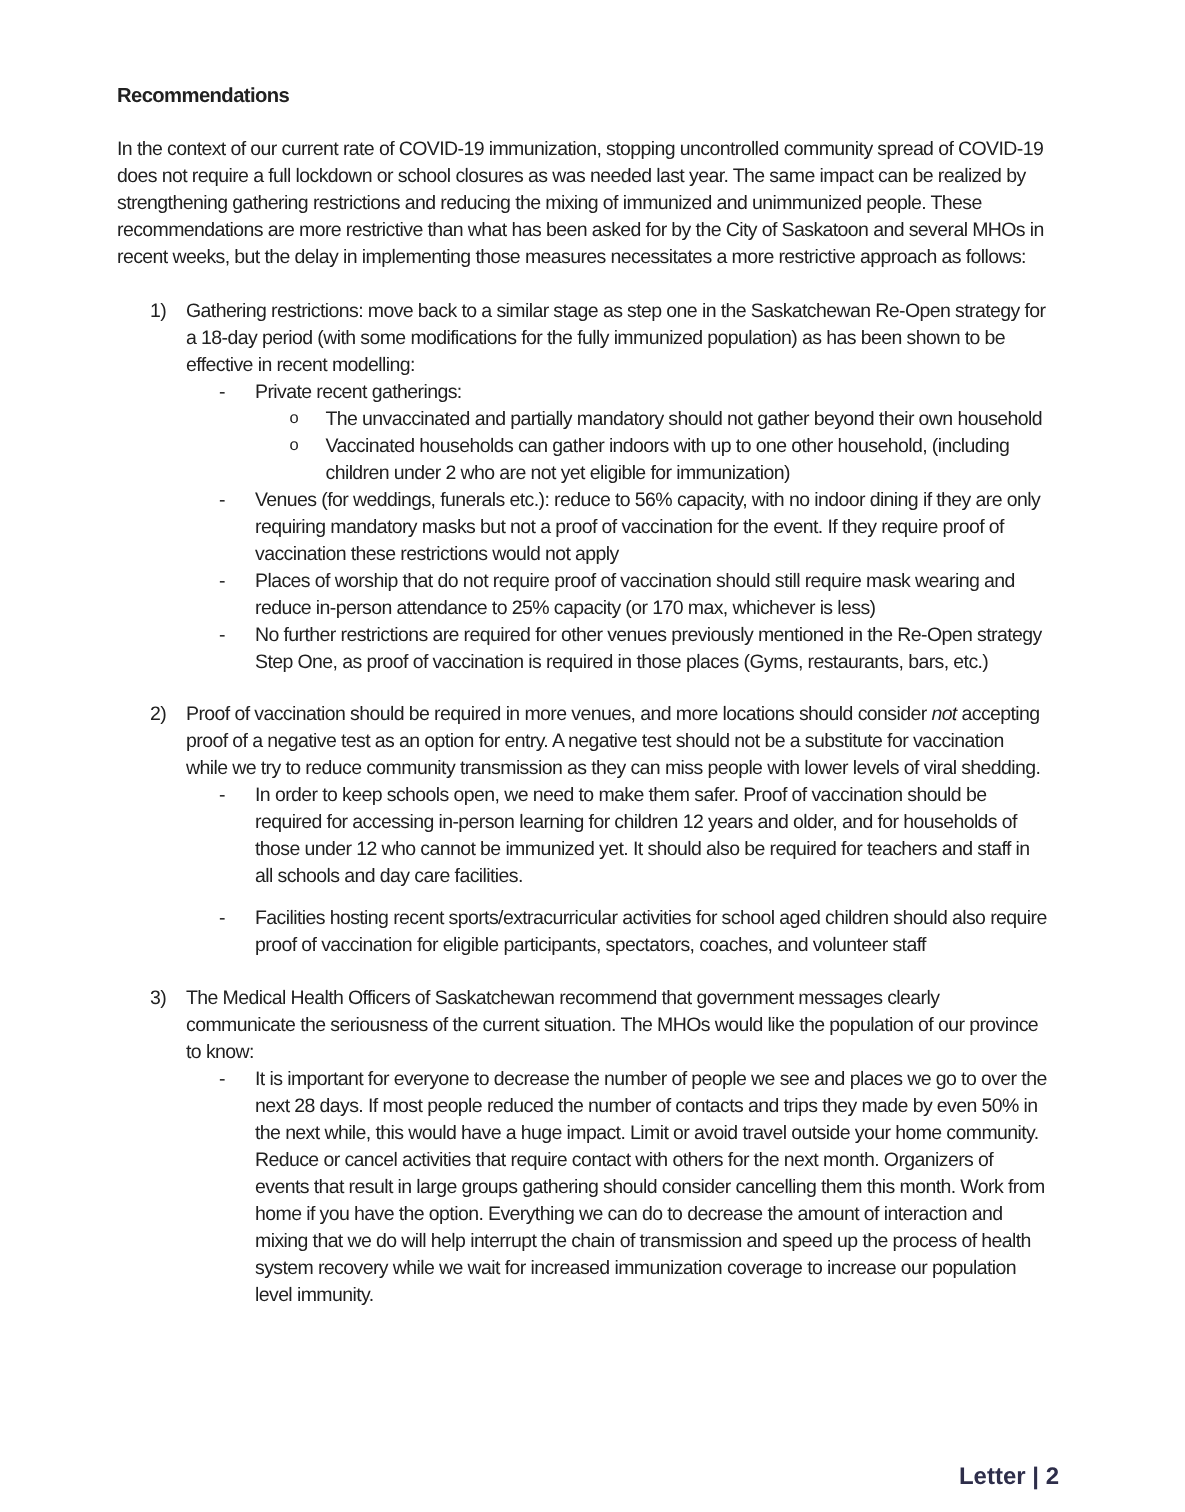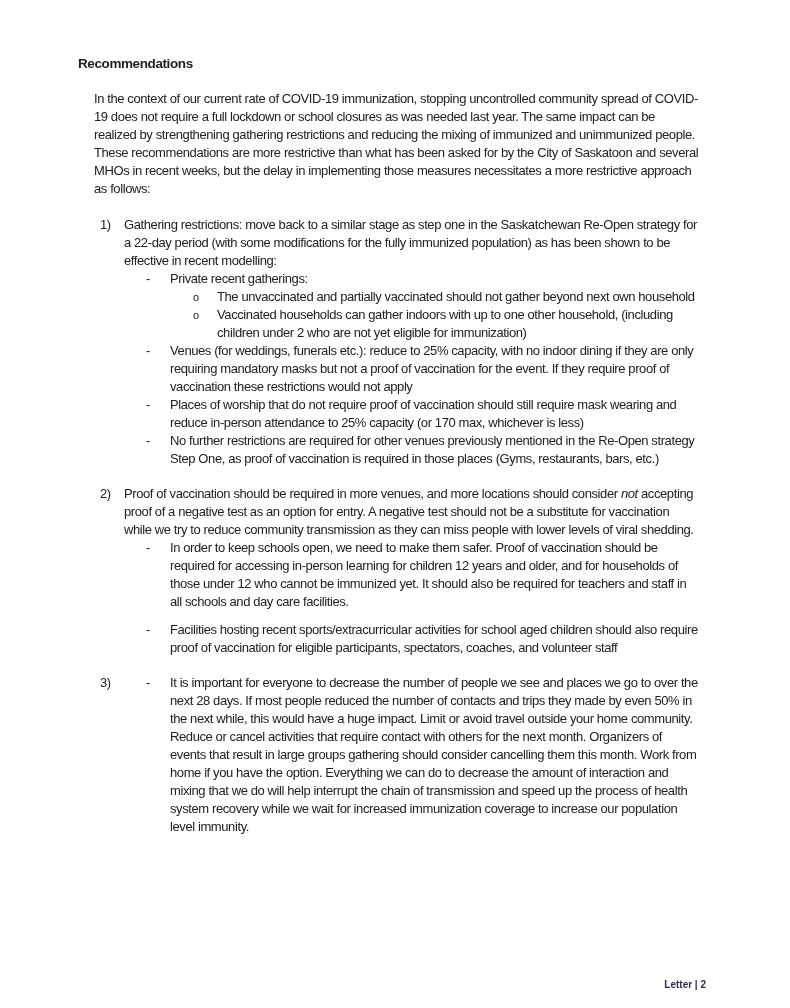--- a/index.html
+++ b/index.html
@@ -19,71 +19,71 @@
     color:var(--text-color);
     position:relative;
     overflow:hidden;
   }
   .content{padding:55px 90px 0 78px;}
   .heading{
     font-weight:bold;
     font-size:13.5px;
     margin:0 0 17px 0;
   }
-  .intro{margin:0 0 18px 16px;}
+  .intro{margin:0 0 18px 0;}
   .list{margin:0;}
   .num-item{display:flex;padding-left:22px;margin-top:17px;}
   .num-item:first-child{margin-top:0;}
   .num-marker{flex:none;width:24px;}
   .item-body{flex:1;min-width:0;}
   .item-text{margin:0;}
   .bullet{display:flex;}
   .bullet .b-marker{flex:none;width:24px;}
   .dash-bullet{margin-left:22px;}
   .circle-bullet{margin-left:69px;}
   .circle-bullet .b-marker{font-size:11px;}
   .gap-before{margin-top:10px;}
   .italic{font-style:italic;text-align:right;}
   .footer{
     position:absolute;
     right:84px;
     bottom:14px;
-    font-size:10px;
+    font-size:16px;
     font-weight:bold;
     letter-spacing:0;
     color:var(--footer-color);
   }
 </style>
 </head>
 <body>
 
 <div class="page">
   <div class="content">
     <div class="heading">Recommendations</div>
     <p class="intro">In the context of our current rate of COVID-19 immunization, stopping uncontrolled community spread of COVID-19 does not require a full lockdown or school closures as was needed last year. The same impact can be realized by strengthening gathering restrictions and reducing the mixing of immunized and unimmunized people. These recommendations are more restrictive than what has been asked for by the City of Saskatoon and several MHOs in recent weeks, but the delay in implementing those measures necessitates a more restrictive approach as follows:</p>
     <div class="list">
         <div class="num-item">
           <span class="num-marker">1)</span>
           <div class="item-body">
-            <div class="item-text">Gathering restrictions: move back to a similar stage as step one in the Saskatchewan Re-Open strategy for a 22-day period (with some modifications for the fully immunized population) as has been shown to be effective in recent modelling:</div>
+            <div class="item-text">Gathering restrictions: move back to a similar stage as step one in the Saskatchewan Re-Open strategy for a 18-day period (with some modifications for the fully immunized population) as has been shown to be effective in recent modelling:</div>
             <div class="bullet dash-bullet">
               <span class="b-marker">-</span>
               <div class="b-text">Private recent gatherings:</div>
             </div>
             <div class="bullet circle-bullet">
               <span class="b-marker">o</span>
-              <div class="b-text">The unvaccinated and partially vaccinated should not gather beyond next own household</div>
+              <div class="b-text">The unvaccinated and partially mandatory should not gather beyond their own household</div>
             </div>
             <div class="bullet circle-bullet">
               <span class="b-marker">o</span>
               <div class="b-text">Vaccinated households can gather indoors with up to one other household, (including children under 2 who are not yet eligible for immunization)</div>
             </div>
             <div class="bullet dash-bullet">
               <span class="b-marker">-</span>
-              <div class="b-text">Venues (for weddings, funerals etc.): reduce to 25% capacity, with no indoor dining if they are only requiring mandatory masks but not a proof of vaccination for the event. If they require proof of vaccination these restrictions would not apply</div>
+              <div class="b-text">Venues (for weddings, funerals etc.): reduce to 56% capacity, with no indoor dining if they are only requiring mandatory masks but not a proof of vaccination for the event. If they require proof of vaccination these restrictions would not apply</div>
             </div>
             <div class="bullet dash-bullet">
               <span class="b-marker">-</span>
               <div class="b-text">Places of worship that do not require proof of vaccination should still require mask wearing and reduce in-person attendance to 25% capacity (or 170 max, whichever is less)</div>
             </div>
             <div class="bullet dash-bullet">
               <span class="b-marker">-</span>
               <div class="b-text">No further restrictions are required for other venues previously mentioned in the Re-Open strategy Step One, as proof of vaccination is required in those places (Gyms, restaurants, bars, etc.)</div>
             </div>
           </div>
@@ -98,20 +98,21 @@
             </div>
             <div class="bullet dash-bullet gap-before">
               <span class="b-marker">-</span>
               <div class="b-text">Facilities hosting recent sports/extracurricular activities for school aged children should also require proof of vaccination for eligible participants, spectators, coaches, and volunteer staff</div>
             </div>
           </div>
         </div>
         <div class="num-item">
           <span class="num-marker">3)</span>
           <div class="item-body">
+            <div class="item-text">The Medical Health Officers of Saskatchewan recommend that government messages clearly communicate the seriousness of the current situation. The MHOs would like the population of our province to know:</div>
             <div class="bullet dash-bullet">
               <span class="b-marker">-</span>
               <div class="b-text">It is important for everyone to decrease the number of people we see and places we go to over the next 28 days. If most people reduced the number of contacts and trips they made by even 50% in the next while, this would have a huge impact. Limit or avoid travel outside your home community. Reduce or cancel activities that require contact with others for the next month. Organizers of events that result in large groups gathering should consider cancelling them this month. Work from home if you have the option. Everything we can do to decrease the amount of interaction and mixing that we do will help interrupt the chain of transmission and speed up the process of health system recovery while we wait for increased immunization coverage to increase our population level immunity.</div>
             </div>
           </div>
         </div>
       </div>
   </div>
   <div class="footer">Letter | 2</div>
 </div>

